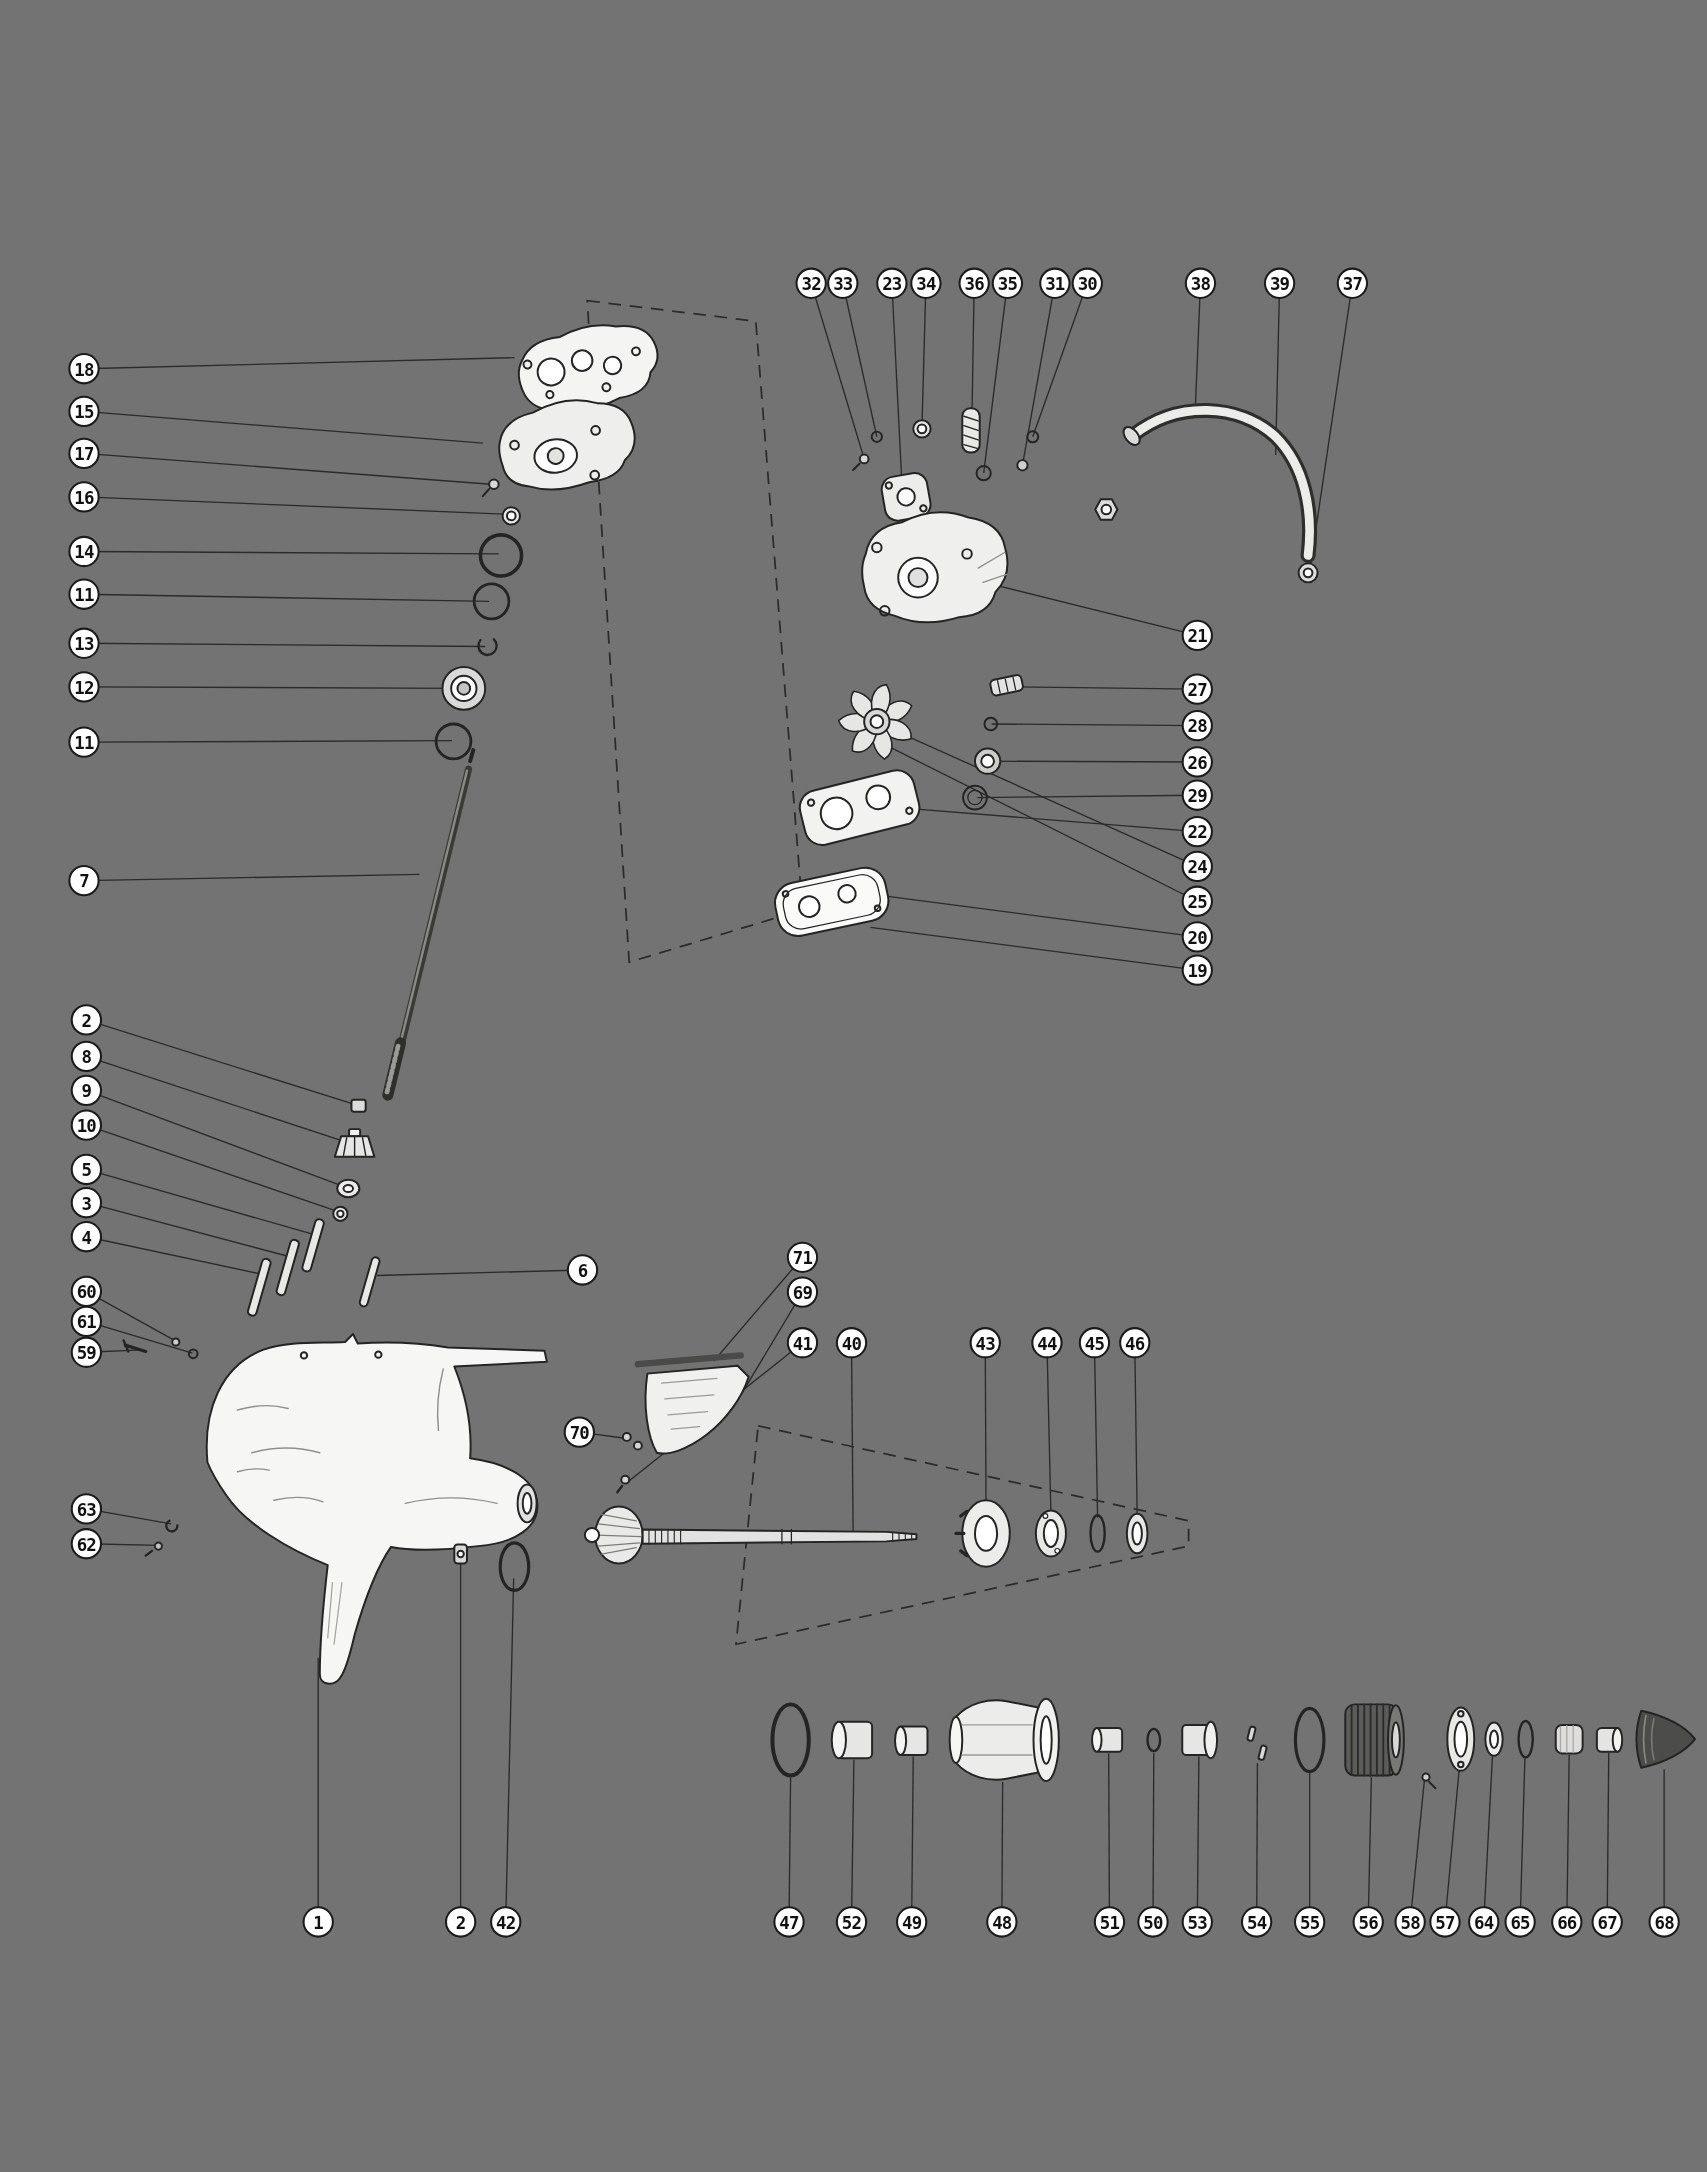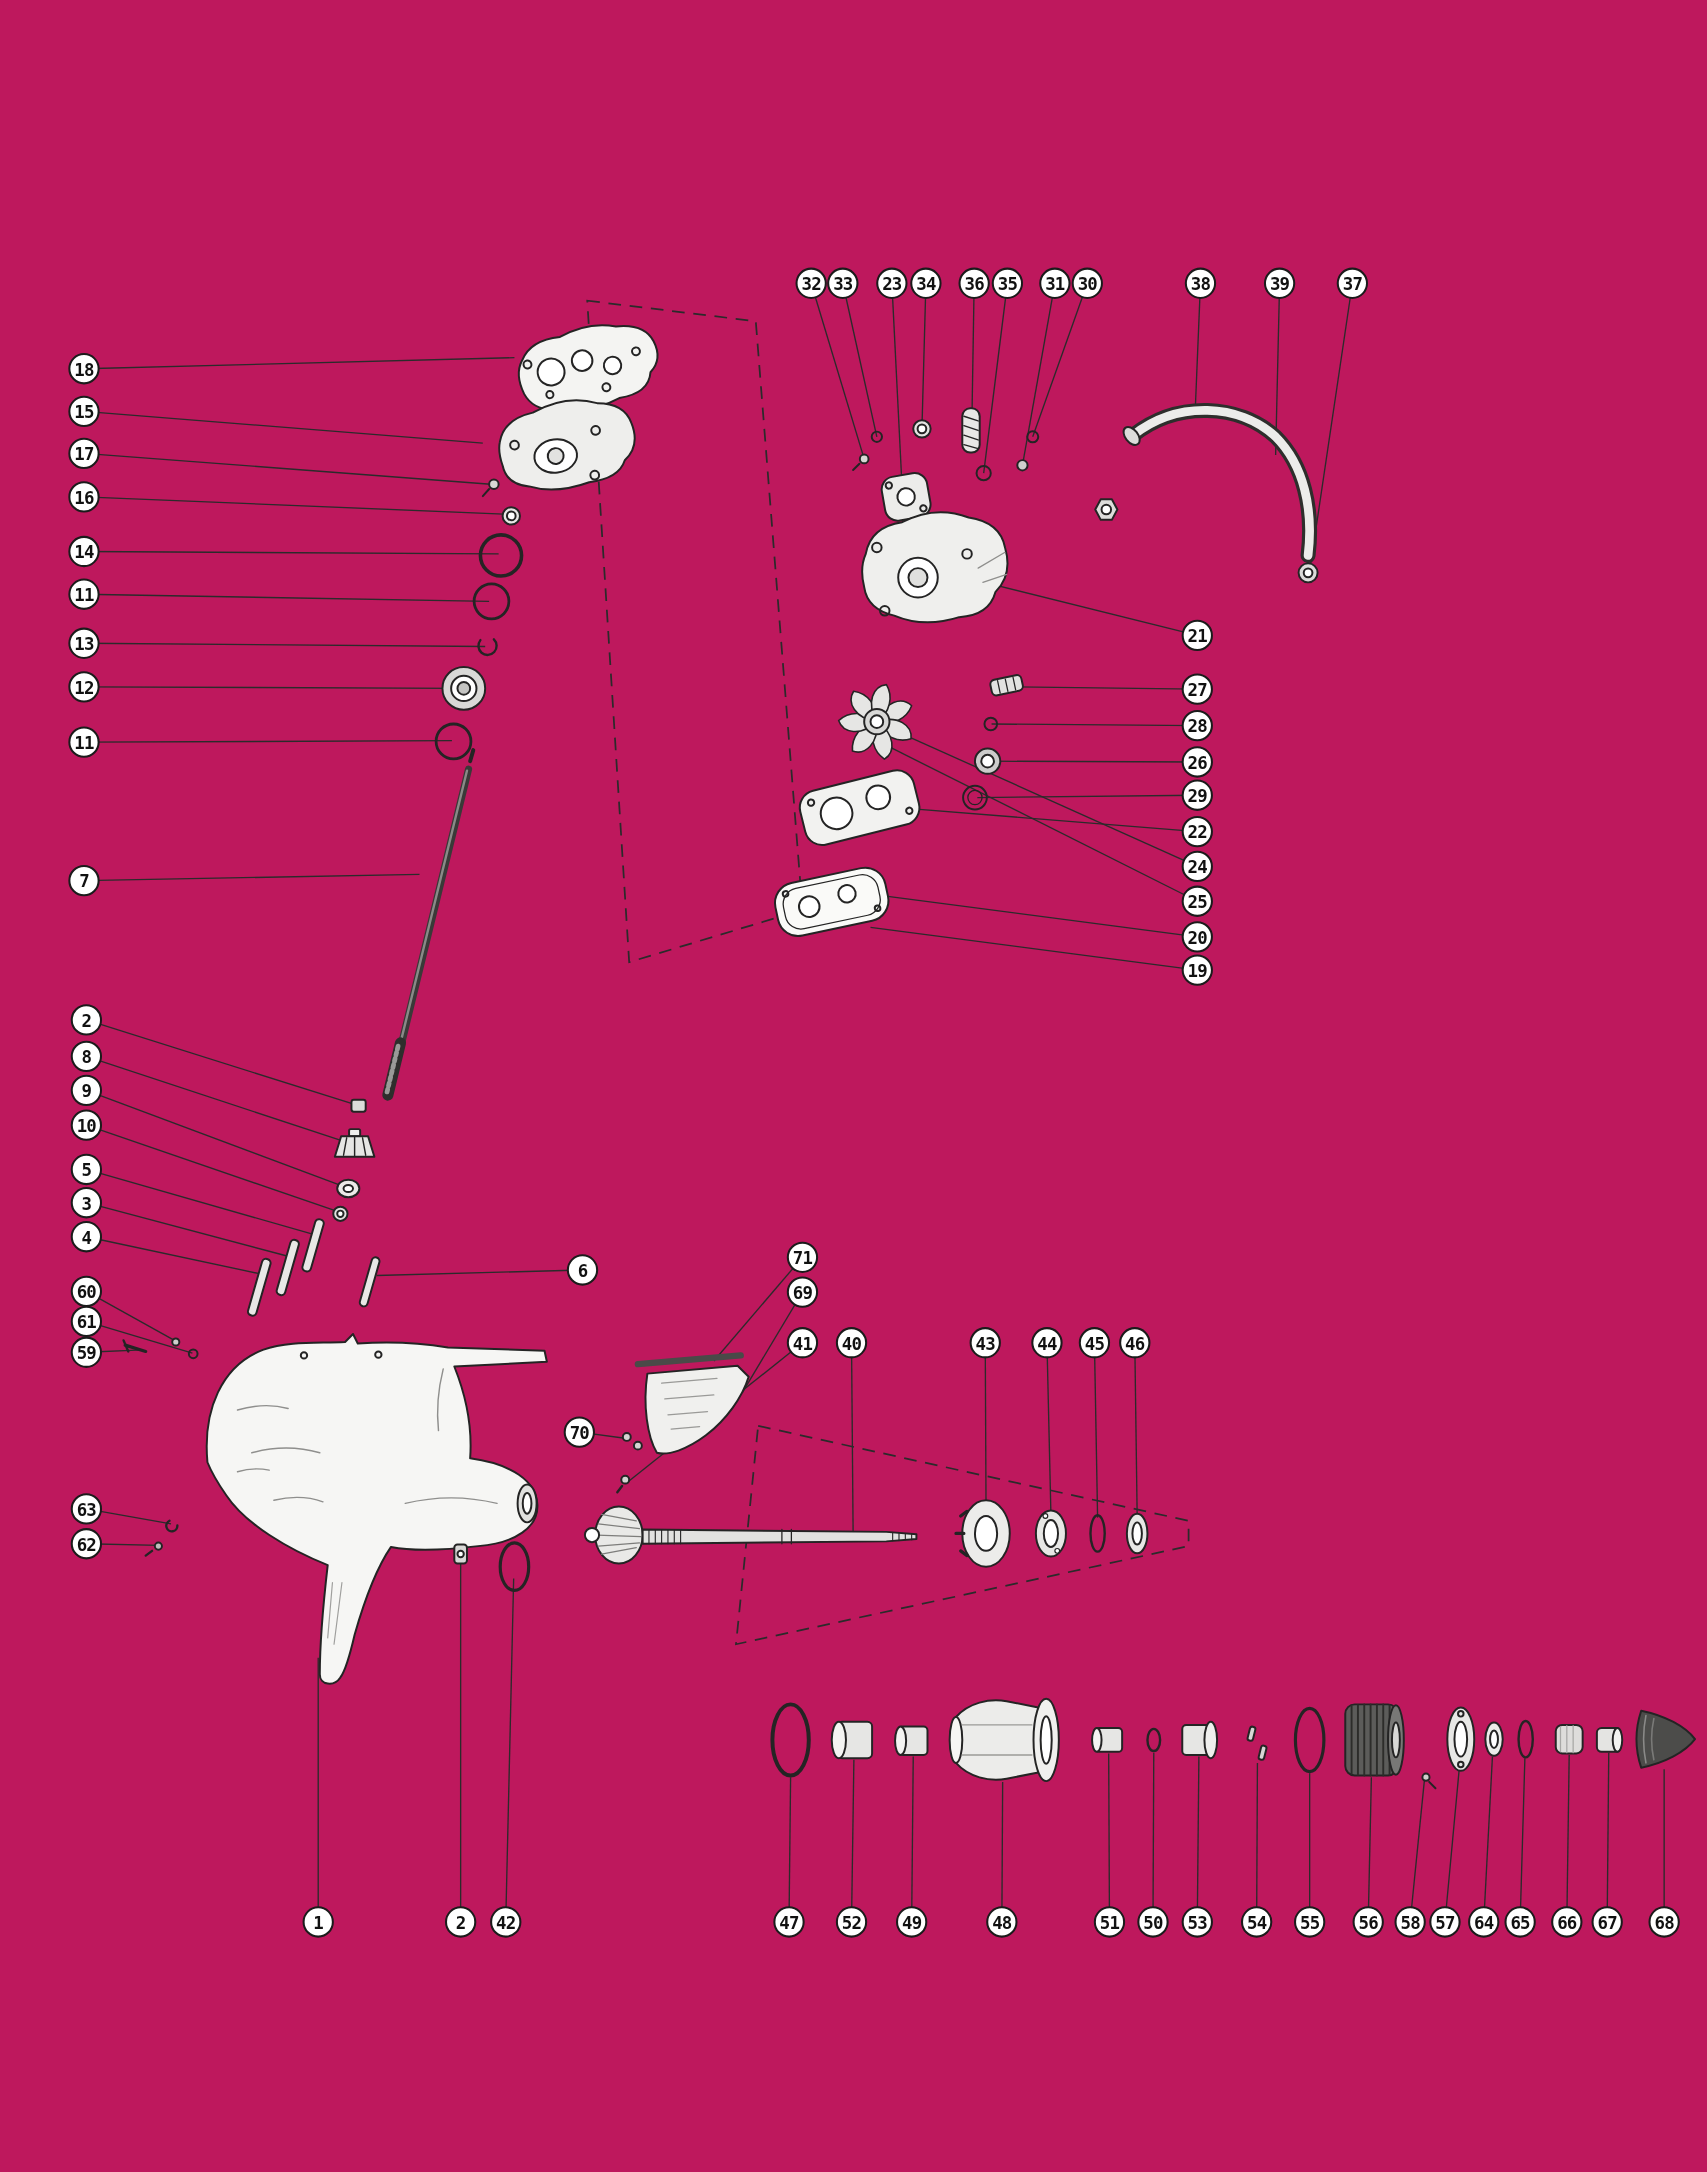--- a/index.html
+++ b/index.html
@@ -1,17 +1,17 @@
 <!DOCTYPE html>
 <html style="font-size:12.7px"><head>
 <meta charset="utf-8">
 <style>
   *{box-sizing:border-box}
   html,body{margin:0;padding:0;background:#ffffff}
-  .sheet{position:relative;width:1707px;height:2172px;background:#be185d;overflow:hidden}
+  .sheet{position:relative;width:1707px;height:2172px;background:#737373;overflow:hidden}
   .sheet svg{position:absolute;left:0;top:0;display:block}
   #leader-lines line{stroke:#2b2b2b;stroke-width:1.7}
   .callout circle{fill:#ffffff;stroke:#1b1b1b;stroke-width:2.6}
   .callout text{
     font-family:"DejaVu Sans Mono","Liberation Mono",monospace;
     font-size:22px;font-weight:700;fill:#111111;
     text-anchor:middle;dominant-baseline:central;letter-spacing:-1px;
   }
 </style>
 </head>

